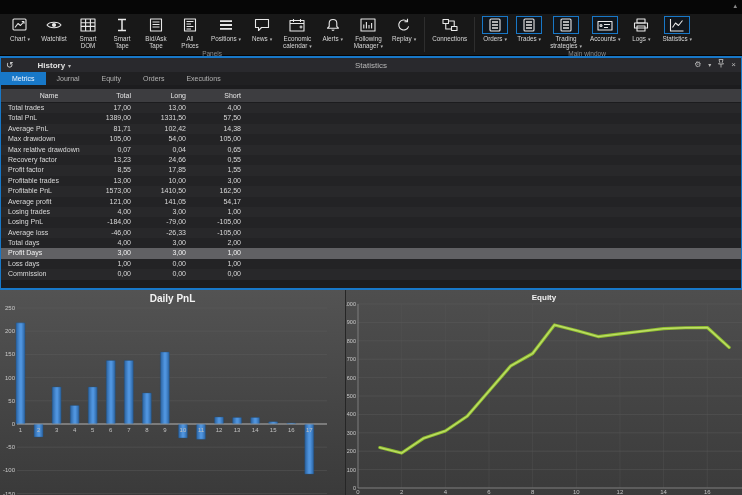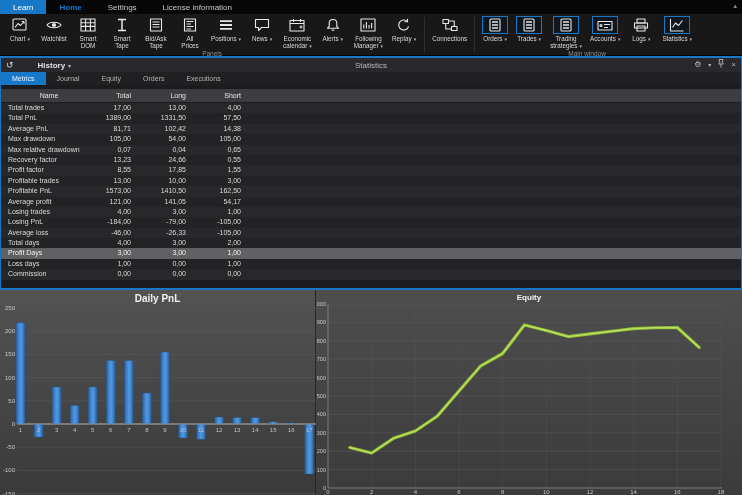--- a/index.html
+++ b/index.html
@@ -38,38 +38,32 @@
   .trow.thead{background:#3d3d40;height:13px;line-height:13px;color:#e4e4e4;margin-bottom:1px;}
   .trow .cname{padding-left:7px;text-align:left;}
   .trow.thead .cname{text-align:center;padding-left:0;}
   .trow .num{text-align:right;}
   .trow.even{background:#28282a;}
   .trow.odd{background:#232325;}
   .trow.selected{background:#616164;color:#f2f2f2;}
   
   .charts{height:205px;display:flex;}
   .chartpanel{position:relative;height:100%;}
-  .chartpanel.left{width:316px;background:linear-gradient(180deg,#535353,#3a3a3a);border-right:1px solid #262626;box-sizing:border-box;}
+  .chartpanel.left{width:346px;background:linear-gradient(180deg,#535353,#3a3a3a);border-right:1px solid #262626;box-sizing:border-box;}
   .chartpanel.right{flex:1;background:linear-gradient(180deg,#4e4e4e,#3b3b3b);}
   .ctitle{position:absolute;top:3px;left:0;right:0;text-align:center;color:#f2f2f2;font-weight:bold;pointer-events:none;}
   .chartpanel.left .ctitle{font-size:10px;}
   .chartpanel.right .ctitle{font-size:8px;}
   .chartpanel svg{position:absolute;left:0;top:0;}
   svg text{font-family:"Liberation Sans",sans-serif;}
 </style>
 </head>
 <body>
 
 <div class="titlebar">
-  <div style="display:flex">
-      <div class="tab learn">Learn</div>
-      <div class="tab active">Home</div>
-      <div class="tab">Settings</div>
-      <div class="tab">License information</div>
-    </div>
   <span class="collapse">▴</span>
 </div>
 
 <div class="ribbon">
     <div class="group">
       <div class="gbtns">
         <div class="rbtn">
           <div class="iconwrap">
             <svg viewBox="0 0 16 14" width="16" height="14">
               <g fill="none" stroke="#e8e8e8" stroke-width="1.1" stroke-linejoin="round">

